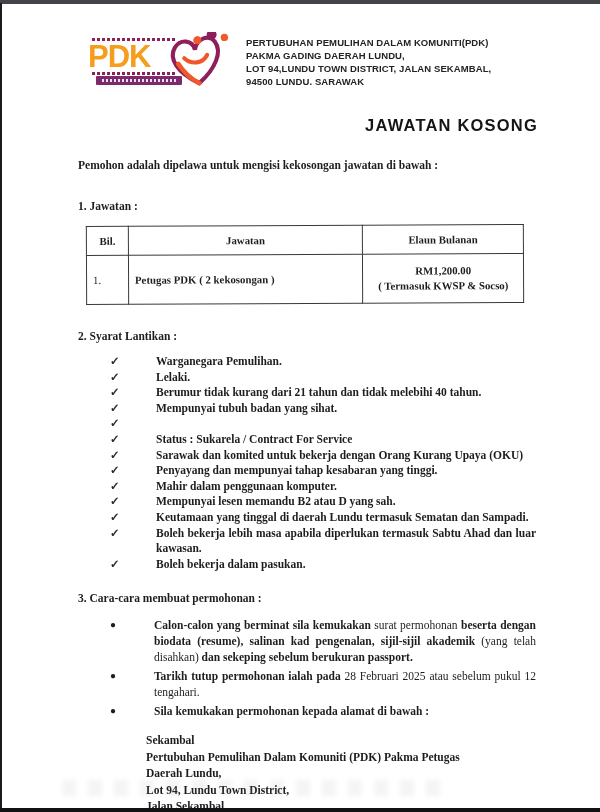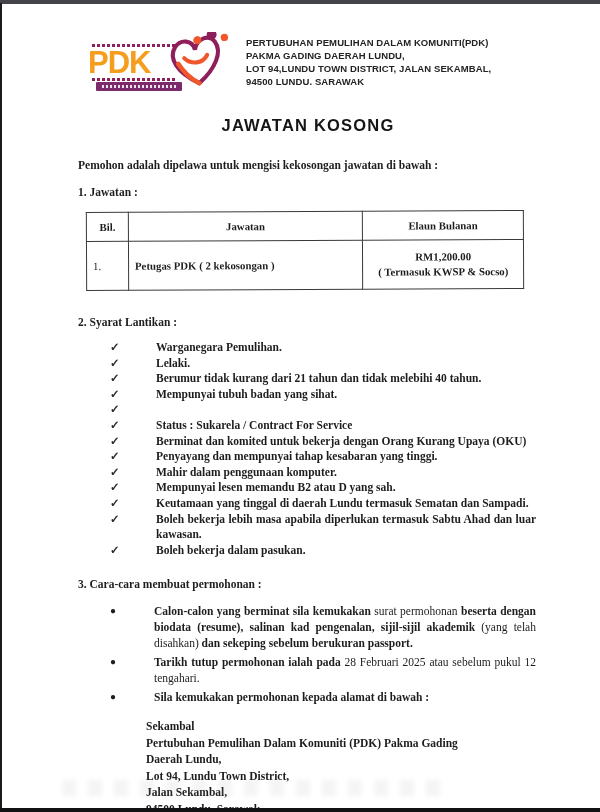--- a/index.html
+++ b/index.html
@@ -19,21 +19,21 @@
     position:absolute;left:62px;top:780px;width:390px;height:16px;
     background:repeating-linear-gradient(90deg,#9a9a9a 0 14px,transparent 14px 26px);
     opacity:.10;filter:blur(2px);border-radius:4px;
   }
 
   .content{position:relative;padding:32px 62px 0 78px;}
 
   
   .header{display:flex;align-items:flex-start;gap:16px;margin-left:10px;}
   .logo{width:142px;height:64px;position:relative;flex:0 0 auto;}
-  .logo-left{position:absolute;left:0;top:12px;width:92px;}
+  .logo-left{position:absolute;left:0;top:6px;width:92px;}
   .logo-microbar{height:3px;width:84px;margin:0 0 1px 4px;
     background:repeating-linear-gradient(90deg,#8e1f5b 0 3px,transparent 3px 5px);}
   .logo-word{
     font-family:"Liberation Sans", sans-serif;font-weight:900;
     font-size:31px;line-height:30px;letter-spacing:-1px;color:#f59d1d;
     text-shadow:0 0 1px #ffffff;
   }
   .logo-banner{
     margin-top:1px;margin-left:8px;width:86px;height:9px;background:#7b2b6b;border-radius:1px;
     display:flex;align-items:center;justify-content:center;
@@ -42,28 +42,28 @@
     background:repeating-linear-gradient(90deg,rgba(255,255,255,.85) 0 2px,transparent 2px 4px);}
   .logo-heart{position:absolute;right:0;top:0;}
   .org{padding-top:4px;}
   .org-line{
     font-family:"Liberation Sans", sans-serif;font-weight:700;
     font-size:9.5px;line-height:13px;color:#232325;letter-spacing:.1px;
   }
 
   
   .title{
-    margin-top:20px;text-align:center;
+    margin-top:20px;text-align:right;
     font-family:"Liberation Sans", sans-serif;font-weight:800;
     font-size:16.5px;letter-spacing:1.2px;color:#151517;
   }
 
   .intro{margin-top:24px;font-size:11.5px;font-weight:600;}
 
-  .sec-heading{margin-top:15px;font-size:11.5px;font-weight:700;}
+  .sec-heading{margin-top:29px;font-size:11.5px;font-weight:700;}
 
   
   .vtable{border-collapse:collapse;margin-top:13px;margin-left:8px;width:438px;
     transform:rotate(-.25deg);}
   .vtable th,.vtable td{border:1.6px solid #3a3a3e;font-size:10.8px;padding:2px 6px;}
   .vtable th{font-weight:700;text-align:center;height:24px;}
   .vtable td{height:44px;}
   .col-bil{width:42px;}
   .col-jaw{width:235px;}
   .col-elaun{width:161px;}
@@ -174,21 +174,21 @@
         </li>
       <li>
           <span class="check-glyph">✓</span>
         </li>
       <li>
           <span class="check-glyph">✓</span>
           <span class="check-text">Status : Sukarela / Contract For Service</span>
         </li>
       <li>
           <span class="check-glyph">✓</span>
-          <span class="check-text">Berminat dan komited untuk bekerja dengan Orang Kurang Upaya (OKU)</span>
+          <span class="check-text">Sarawak dan komited untuk bekerja dengan Orang Kurang Upaya (OKU)</span>
         </li>
       <li>
           <span class="check-glyph">✓</span>
           <span class="check-text">Penyayang dan mempunyai tahap kesabaran yang tinggi.</span>
         </li>
       <li>
           <span class="check-glyph">✓</span>
           <span class="check-text">Mahir dalam penggunaan komputer.</span>
         </li>
       <li>
@@ -220,21 +220,21 @@
           <span class="bullet-text"><span>Tarikh tutup permohonan ialah pada </span><span class="b">28 Februari 2025 atau sebelum pukul 12 tengahari.</span></span>
         </li>
       <li>
           <span class="bullet-glyph">●</span>
           <span class="bullet-text"><span>Sila kemukakan permohonan kepada alamat di bawah :</span></span>
         </li>
     </ul>
 
     <div class="address">
       <div>Sekambal</div>
-      <div>Pertubuhan Pemulihan Dalam Komuniti (PDK) Pakma Gading</div>
+      <div>Pertubuhan Pemulihan Dalam Komuniti (PDK) Pakma Petugas</div>
       <div>Daerah Lundu,</div>
       <div>Lot 94, Lundu Town District,</div>
       <div>Jalan Sekambal,</div>
       <div>94500 Lundu, Sarawak</div>
     </div>
 
   </div>
 
   <div class="ghost-smudge"></div>
   <div class="edge-bottom"></div>

